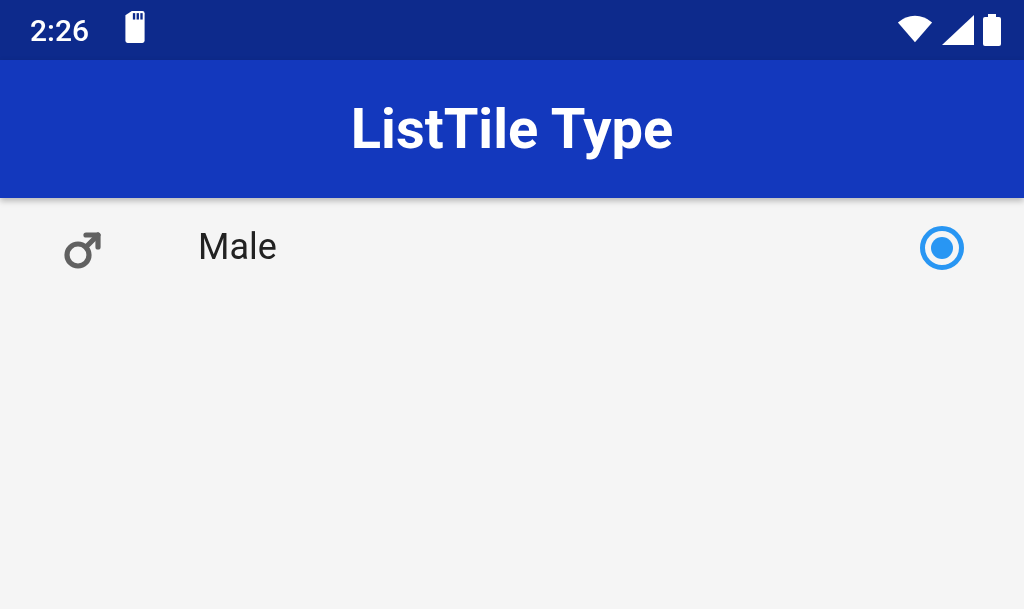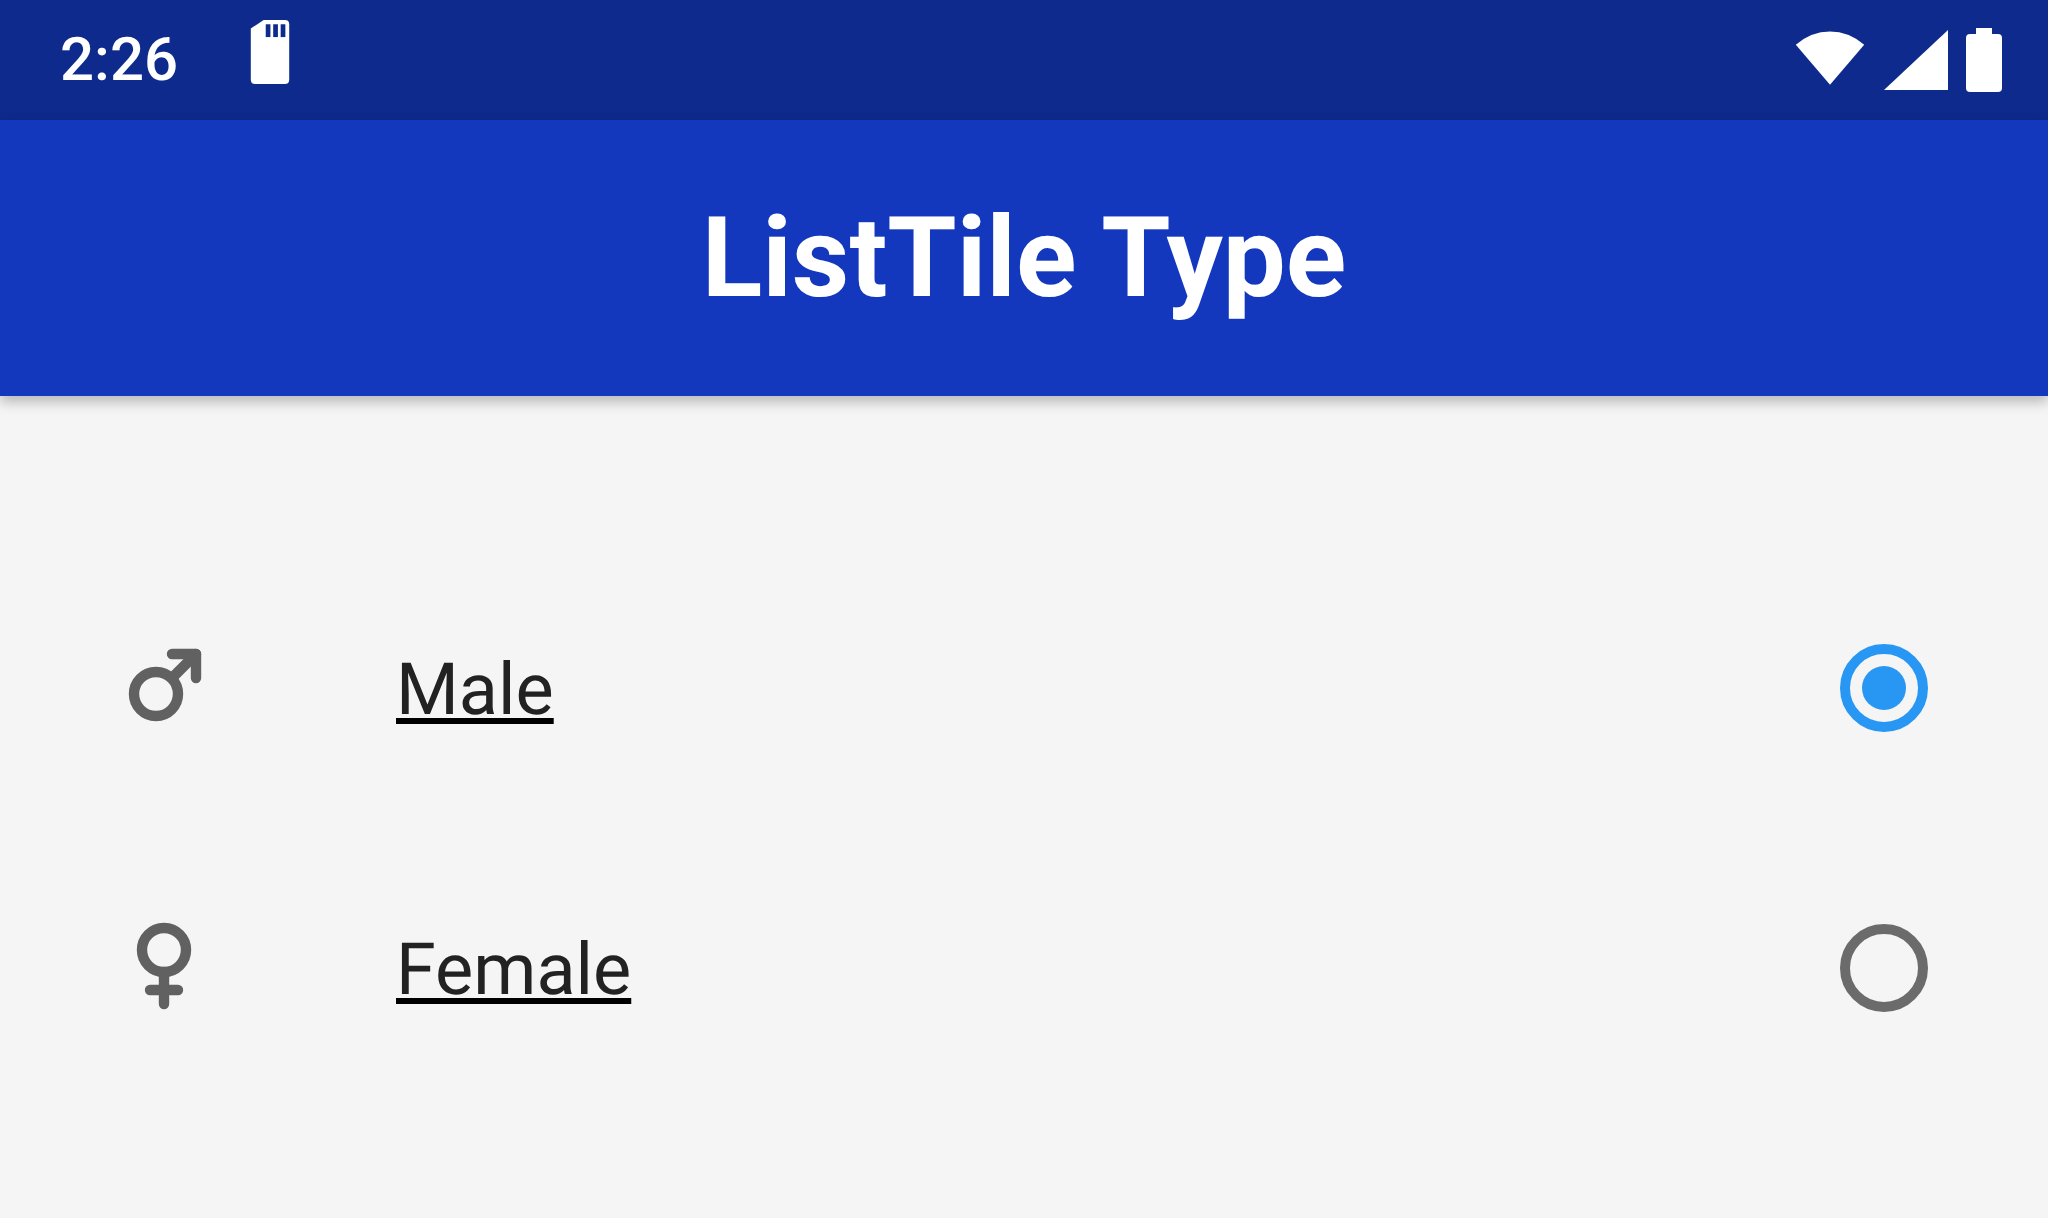--- a/index.html
+++ b/index.html
@@ -49,25 +49,24 @@
   }
   .appbar-title {
     font-size: 56px;
     font-weight: 700;
   }
   .list {
     padding-top: 28px;
   }
   .tile {
     display: flex;
-    align-items: flex-end;
+    align-items: flex-start;
     height: 140px;
     padding: 0 60px 0 58px;
     cursor: pointer;
-    text-decoration: underline;
   }
   .tile-icon {
     width: 70px;
     display: flex;
     justify-content: flex-start;
     color: #616161;
   }
   .tile-label {
     flex: 0 0 auto;
     margin-left: 70px;
@@ -150,28 +149,14 @@
           <line x1="14" y1="10.5" x2="20" y2="4.5"></line>
           <polyline points="14,4.5 20,4.5 20,10.5"></polyline>
         </g>
       </svg>
     </div>
     <div class="tile-label">Male</div>
     <div class="tile-spacer"></div>
     <div class="radio selected"></div>
   </div>
 
-  <div class="tile">
-    <div class="tile-icon">
-      <svg width="48" height="48" viewBox="0 0 24 24">
-        <g fill="none" stroke="#616161" stroke-width="2.6" stroke-linecap="round" stroke-linejoin="round">
-          <circle cx="12" cy="8.5" r="5.5"></circle>
-          <line x1="12" y1="14" x2="12" y2="22"></line>
-          <line x1="8.5" y1="18.5" x2="15.5" y2="18.5"></line>
-        </g>
-      </svg>
-    </div>
-    <div class="tile-label">Female</div>
-    <div class="tile-spacer"></div>
-    <div class="radio unselected"></div>
-  </div>
 
 </div>
 
 </body></html>

